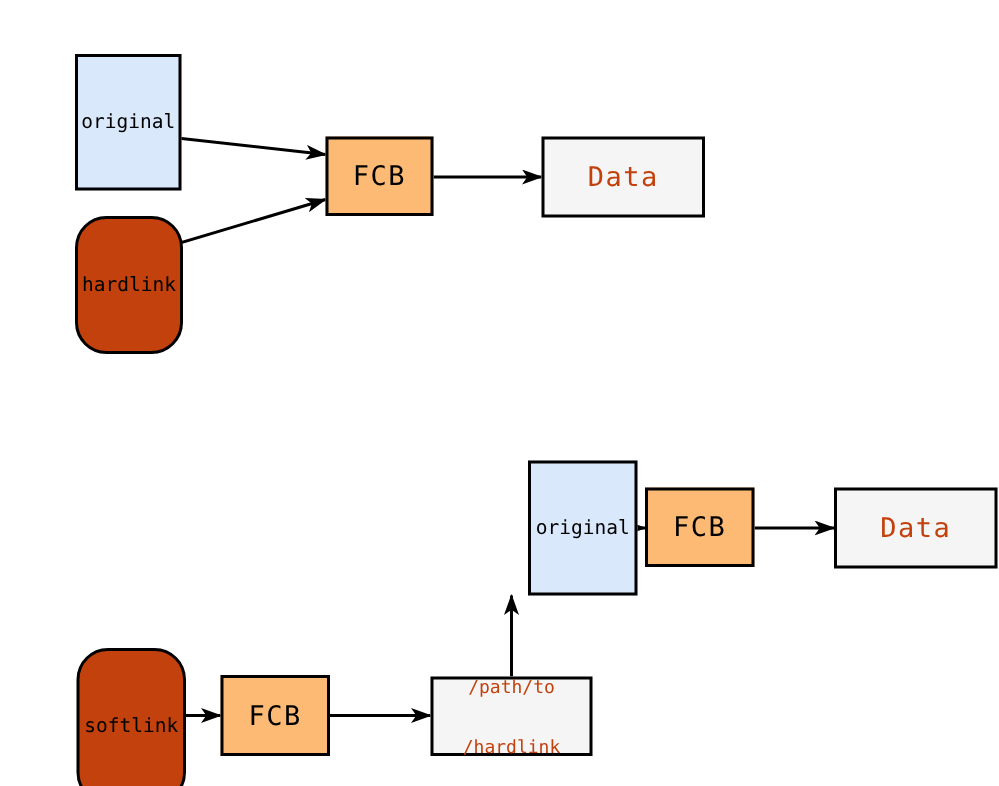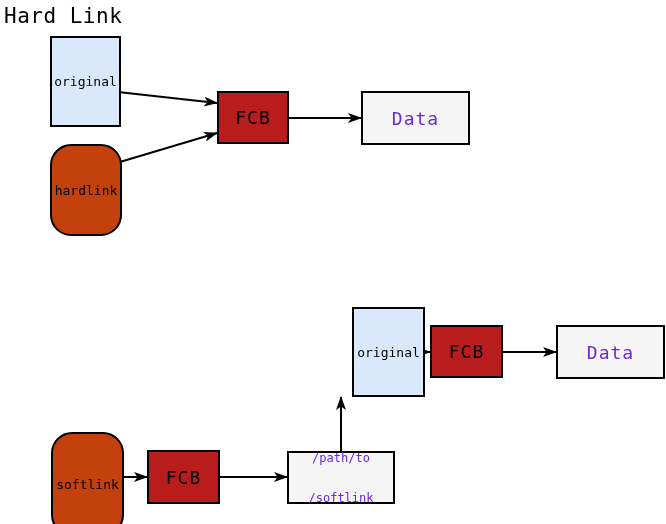--- a/index.html
+++ b/index.html
@@ -38,22 +38,22 @@
     display: flex;
     flex-direction: column;
     align-items: center;
     justify-content: center;
     text-align: center;
     color: #000000;
     white-space: nowrap;
   }
   .node.blue   { background: #dae8fc; }
   .node.purple { background: #c2410c; border-radius: 21px; }
-  .node.white  { background: #b91c1c; }
-  .node.gray   { background: #f5f5f5; color: #6d28d9; }
+  .node.white  { background: #fdba74; }
+  .node.gray   { background: #f5f5f5; color: #c2410c; }
   .lbl-sm { font-size: 13px; margin-left: 48px; }
   .lbl-lg { font-size: 18px; letter-spacing: 1px; }
   .lbl-xs { font-size: 12px; line-height: 20px; gap: 20px; }
 </style>
 </head>
 <body>
 
 <div class="canvas">
 
   <svg class="edges" viewBox="0 0 666 524">
@@ -65,21 +65,20 @@
     <line x1="73" y1="87" x2="217" y2="103" stroke="#000000" stroke-width="2" marker-end="url(#arrow)"></line>
     <line x1="73" y1="176" x2="217" y2="133" stroke="#000000" stroke-width="2" marker-end="url(#arrow)"></line>
     <line x1="289" y1="118" x2="361" y2="118" stroke="#000000" stroke-width="2" marker-end="url(#arrow)"></line>
     <line x1="76" y1="477" x2="147" y2="477" stroke="#000000" stroke-width="2" marker-end="url(#arrow)"></line>
     <line x1="220" y1="477" x2="287" y2="477" stroke="#000000" stroke-width="2" marker-end="url(#arrow)"></line>
     <line x1="341" y1="451" x2="341" y2="397" stroke="#000000" stroke-width="2" marker-end="url(#arrow)"></line>
     <line x1="377" y1="352" x2="430" y2="352" stroke="#000000" stroke-width="2" marker-end="url(#arrow)"></line>
     <line x1="503" y1="352" x2="556" y2="352" stroke="#000000" stroke-width="2" marker-end="url(#arrow)"></line>
   </svg>
 
-  <div class="section-title" style="left:4px; top:3px;">Hard Link</div>
 
   <div class="node blue lbl-sm" style="left:2px; top:36px; width:71px; height:91px;">
     <span>original</span>
   </div>
 
   <div class="node purple lbl-sm" style="left:2px; top:144px; width:72px; height:92px;">
     <span>hardlink</span>
   </div>
 
   <div class="node white lbl-lg" style="left:217px; top:91px; width:72px; height:53px;">
@@ -94,21 +93,21 @@
   <div class="node purple lbl-sm" style="left:3px; top:432px; width:73px; height:104px;">
     <span>softlink</span>
   </div>
 
   <div class="node white lbl-lg" style="left:147px; top:450px; width:73px; height:54px;">
     <span>FCB</span>
   </div>
 
   <div class="node gray lbl-xs" style="left:287px; top:451px; width:108px; height:53px;">
     <span>/path/to</span>
-    <span>/softlink</span>
+    <span>/hardlink</span>
   </div>
 
   <div class="node blue lbl-sm" style="left:304px; top:307px; width:73px; height:90px;">
     <span>original</span>
   </div>
 
   <div class="node white lbl-lg" style="left:430px; top:325px; width:73px; height:53px;">
     <span>FCB</span>
   </div>
 

